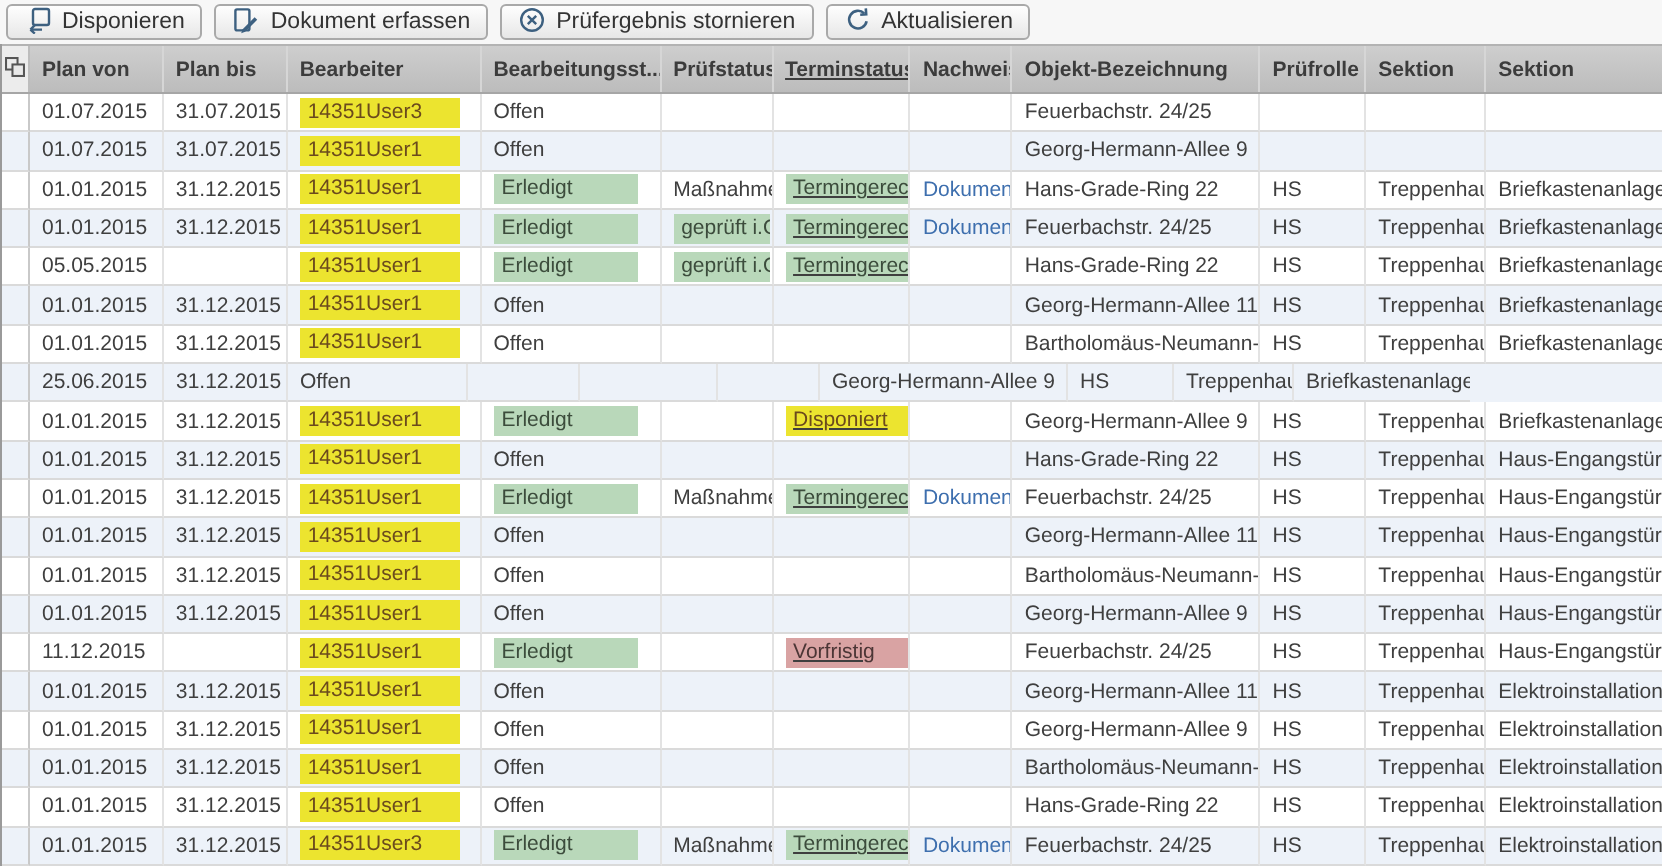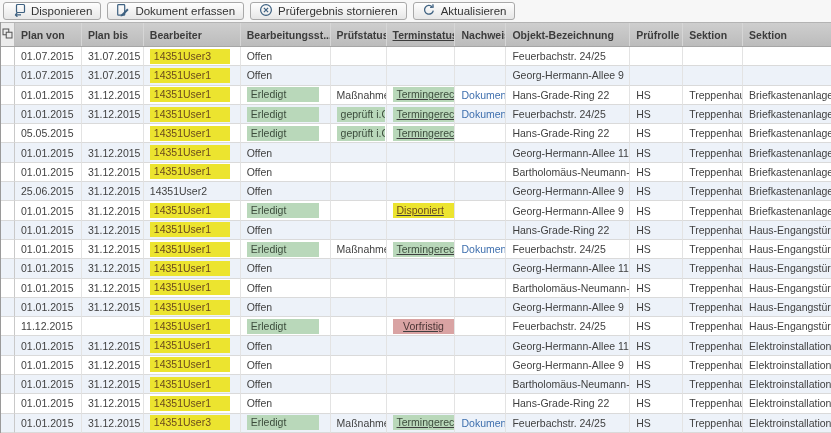--- a/index.html
+++ b/index.html
@@ -54,21 +54,21 @@
   .c-nachweis{width:51px;}
   .c-objekt{width:124px;}
   .c-pruefrolle{width:53px;}
   .c-sektion{width:60px;}
   .c-bereich{width:88px;border-right:none;}
   
   .chip{display:inline-block;box-sizing:border-box;padding:1px 4px;
         font-size:10.5px;line-height:13px;white-space:nowrap;overflow:hidden;}
   .chip.y{background:var(--yellow);color:#6b4a1d;}
   .chip.g{background:var(--green);color:#3c4c3c;}
-  .chip.r{background:var(--red);color:#4c3636;text-align:center;}
+  .chip.r{background:var(--red);color:#4c3636;}
   .c-bearbeiter .chip{width:80px;}
   .c-bstatus .chip{width:72px;}
   .c-pruefstatus .chip{width:48px;}
   .c-terminstatus .chip{width:66px;}
   .link{color:var(--link);cursor:pointer;}
 </style>
 </head>
 <body>
 
 <div class="toolbar">
@@ -262,21 +262,20 @@
         <div class="td c-nachweis"></div>
         <div class="td c-objekt">Bartholomäus-Neumann-Str. 1</div>
         <div class="td c-pruefrolle">HS</div>
         <div class="td c-sektion">Treppenhaus</div>
         <div class="td c-bereich">Briefkastenanlage</div>
       </div>
       <div class="tr even">
         <div class="td sel c-sel"></div>
         <div class="td c-plan_von">25.06.2015</div>
         <div class="td c-plan_bis">31.12.2015</div>
-        <div class="td c-bearbeiter">14351User2</div>
         <div class="td c-bstatus">Offen</div>
         <div class="td c-pruefstatus"></div>
         <div class="td c-terminstatus"></div>
         <div class="td c-nachweis"></div>
         <div class="td c-objekt">Georg-Hermann-Allee 9</div>
         <div class="td c-pruefrolle">HS</div>
         <div class="td c-sektion">Treppenhaus</div>
         <div class="td c-bereich">Briefkastenanlage</div>
       </div>
       <div class="tr odd">

